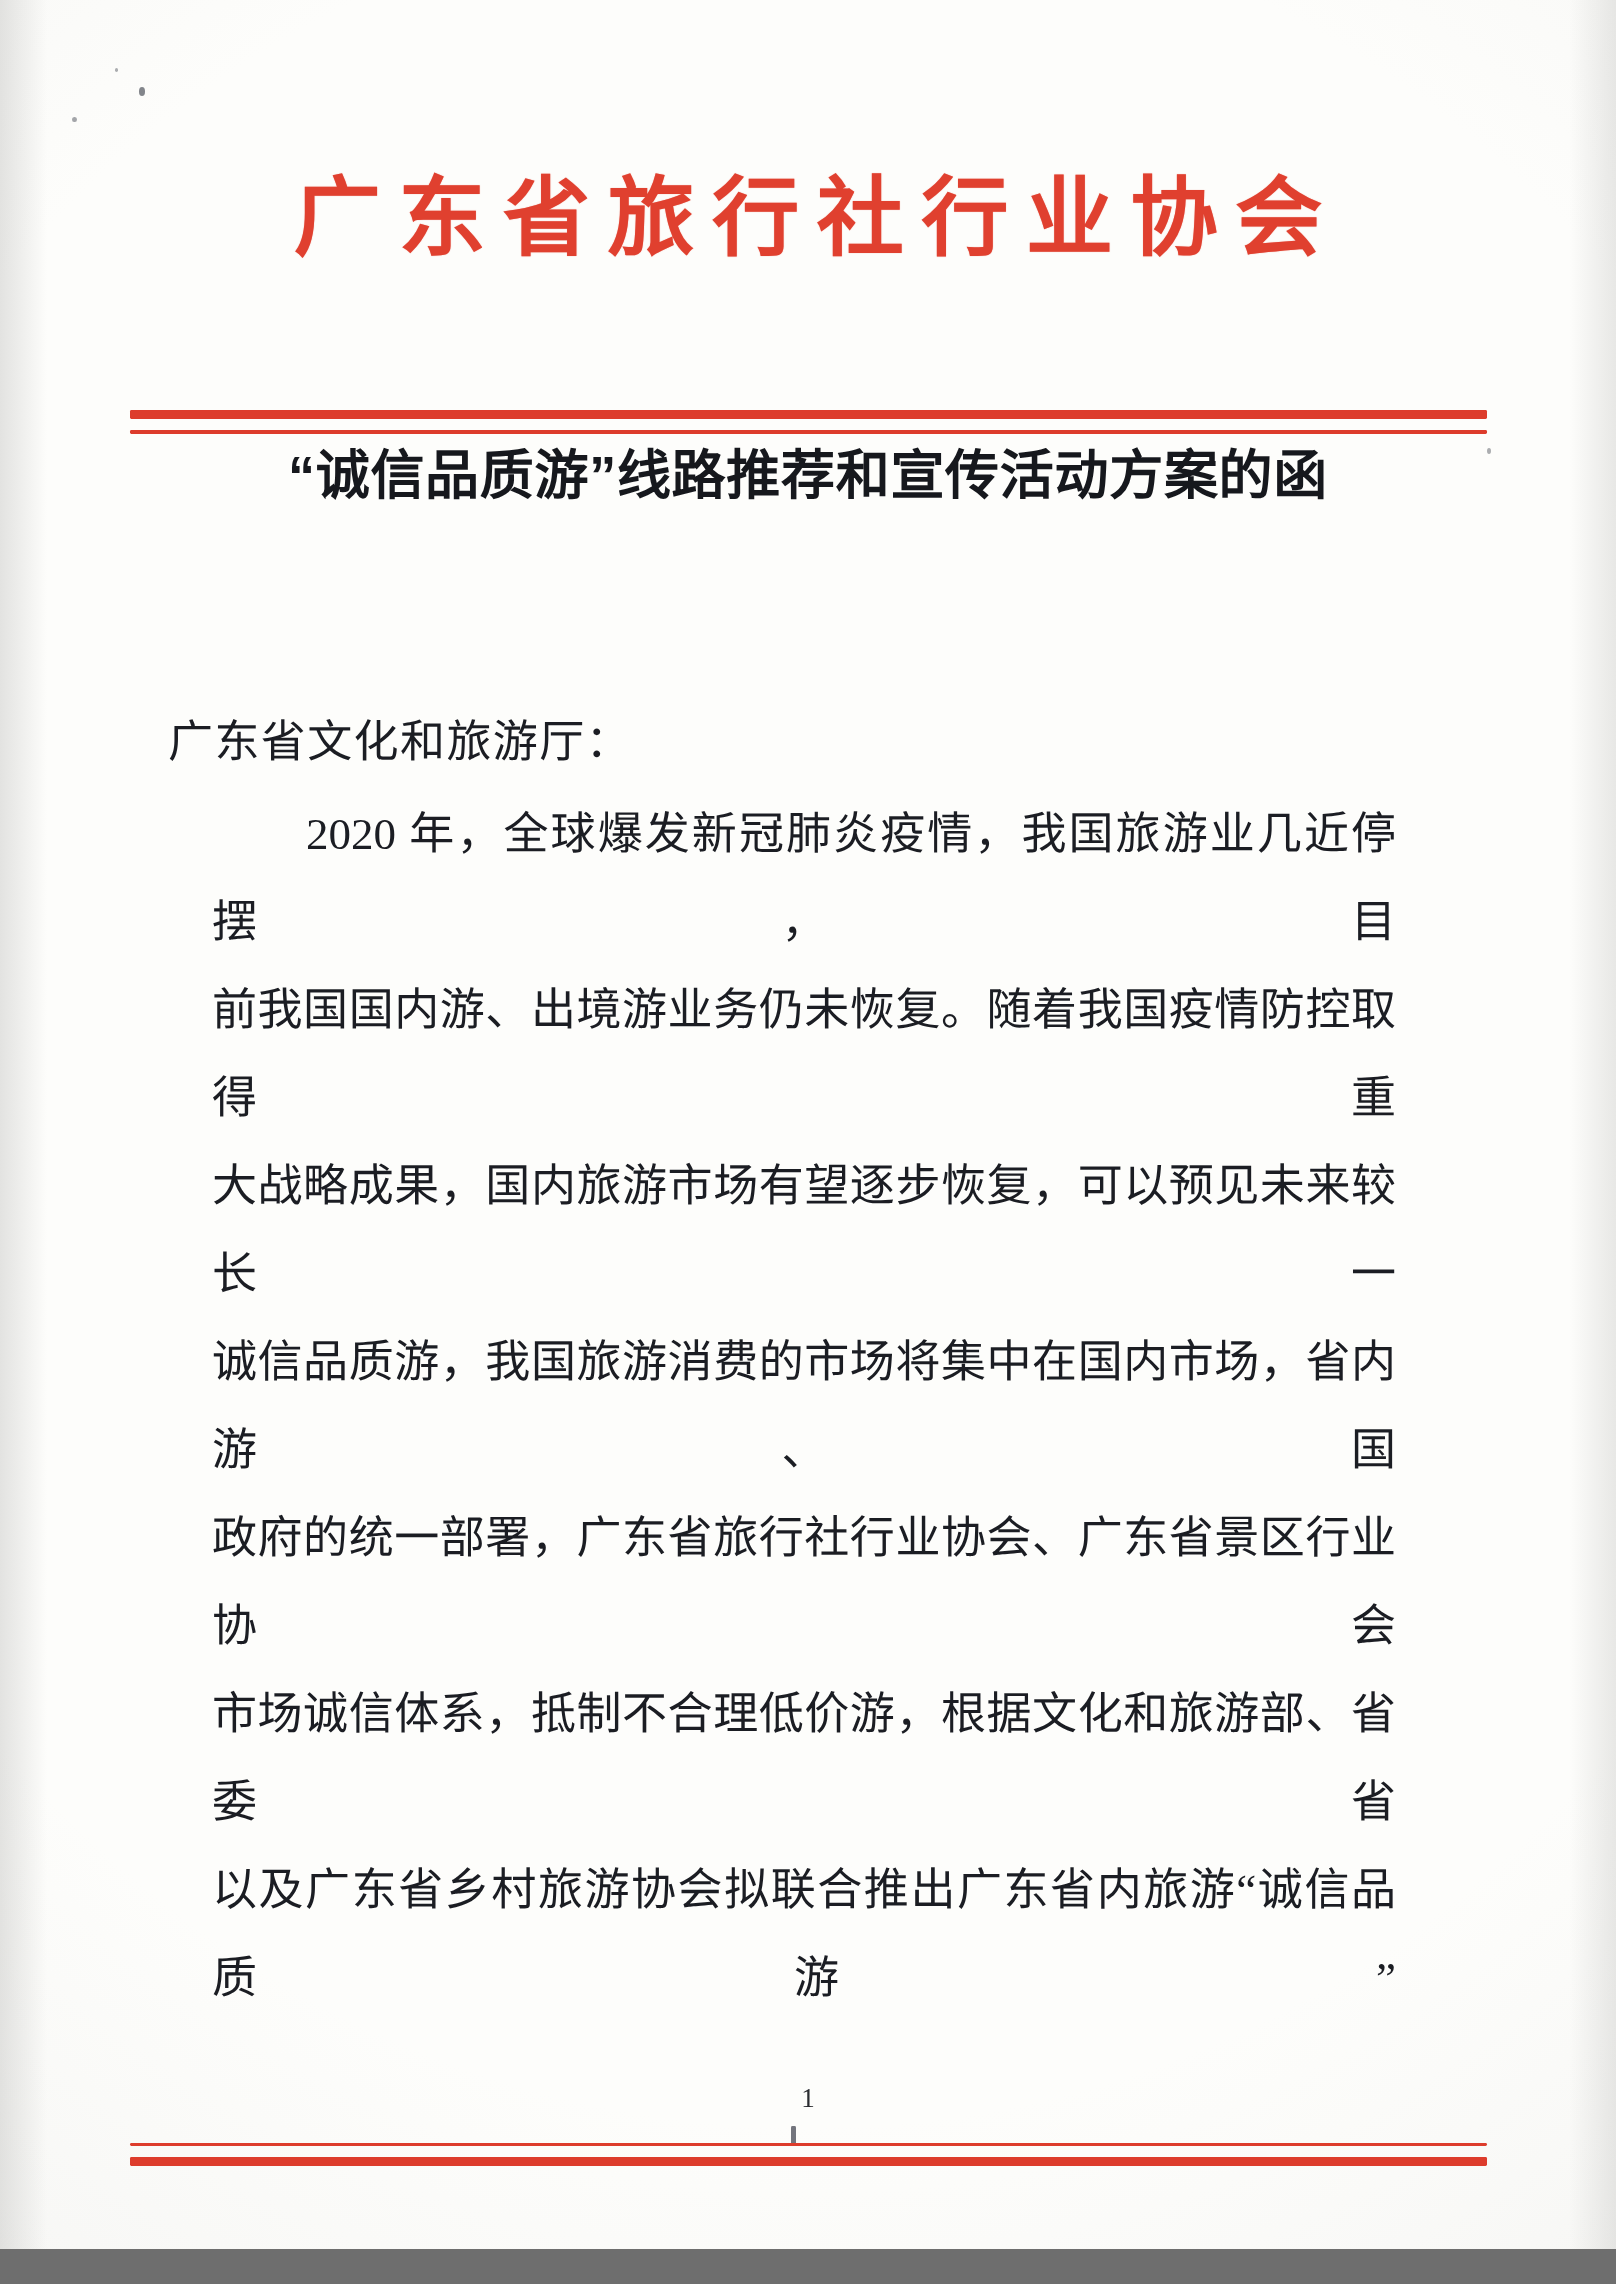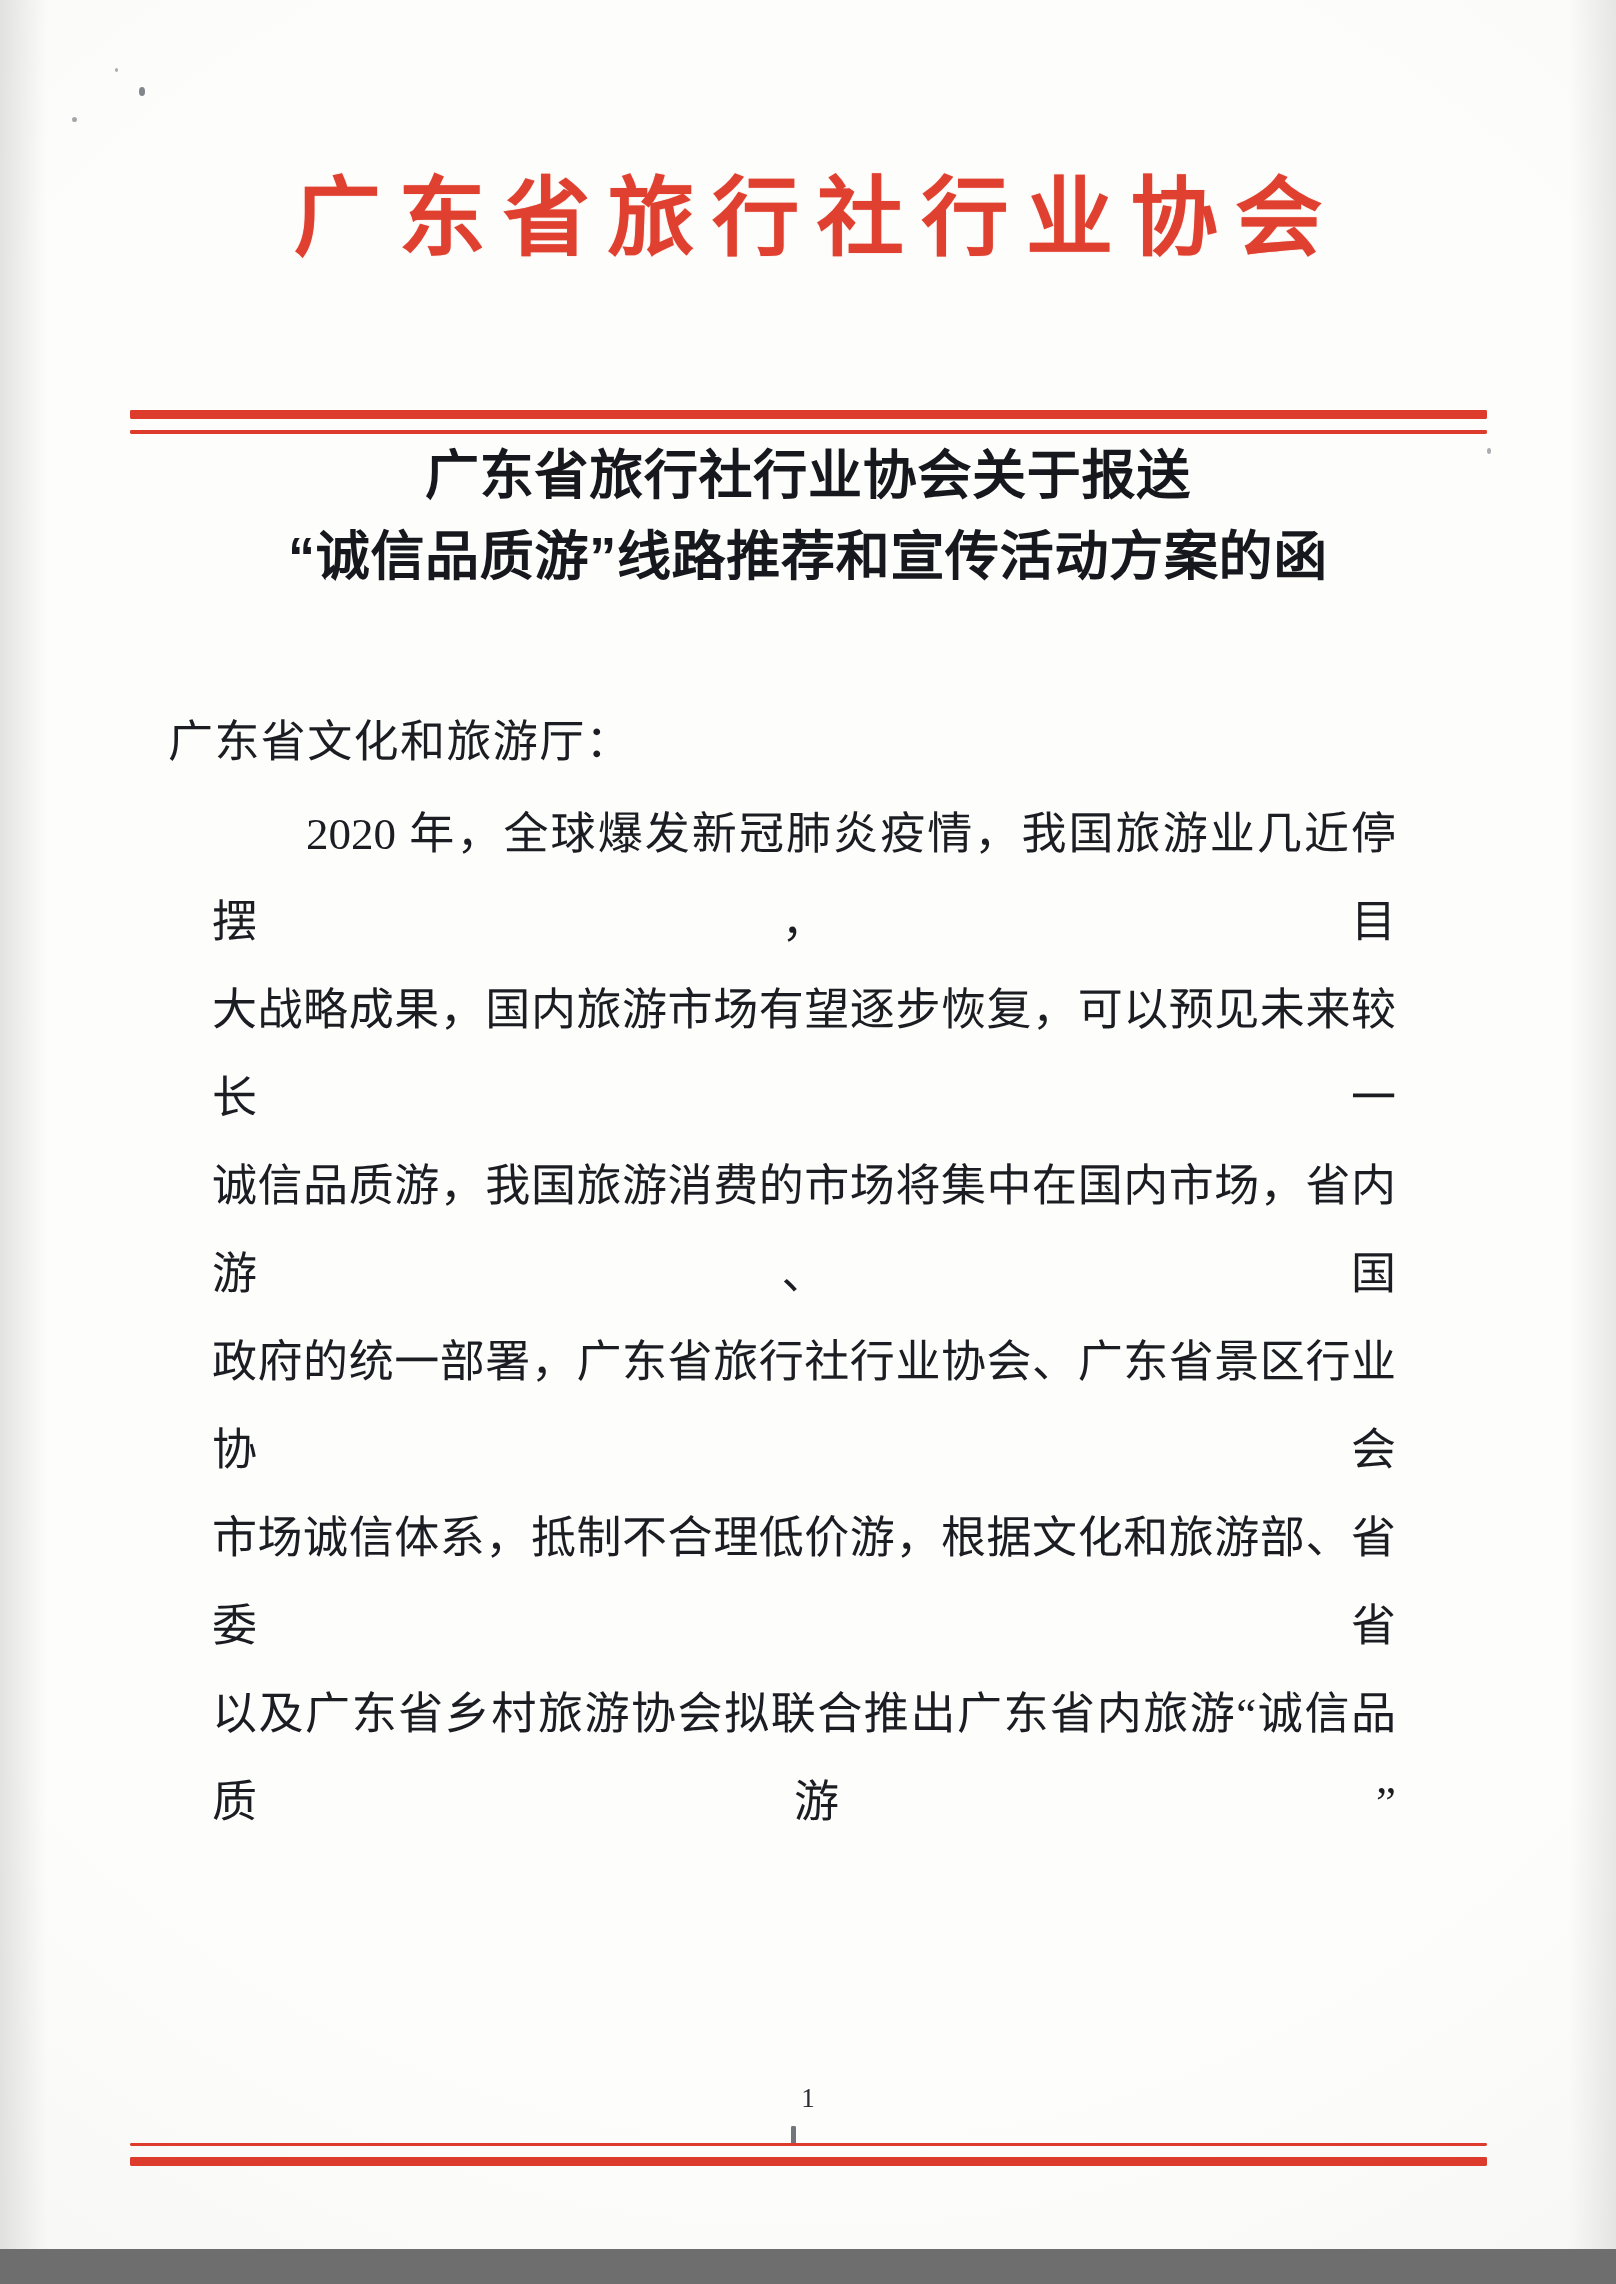--- a/index.html
+++ b/index.html
@@ -160,30 +160,30 @@
 
   <div class="letterhead">广东省旅行社行业协会</div>
 
   <div class="rule-group top">
     <div class="rule thick"></div>
     <div class="rule-gap-a"></div>
     <div class="rule thin"></div>
   </div>
 
   <div class="doc-title">
-    <span class="tl">广东省旅行社行业协会关于报送</span>
     <span class="tl">“诚信品质游”线路推荐和宣传活动方案的函</span>
   </div>
 
   <div class="body-area">
 
     <div class="salutation">广东省文化和旅游厅：</div>
 
     <div class="para">
       <span class="bline"><span class="indent"></span><span>2020 年，全球爆发新冠肺炎疫情，我国旅游业几近停摆，目</span></span>
+      <span class="bline">前我国国内游、出境游业务仍未恢复。随着我国疫情防控取得重</span>
       <span class="bline">大战略成果，国内旅游市场有望逐步恢复，可以预见未来较长一</span>
       <span class="bline">诚信品质游，我国旅游消费的市场将集中在国内市场，省内游、国</span>
       <span class="bline">政府的统一部署，广东省旅行社行业协会、广东省景区行业协会</span>
       <span class="bline">市场诚信体系，抵制不合理低价游，根据文化和旅游部、省委省</span>
       <span class="bline">以及广东省乡村旅游协会拟联合推出广东省内旅游“诚信品质游”</span>
 
     </div>
 
   </div>
 

